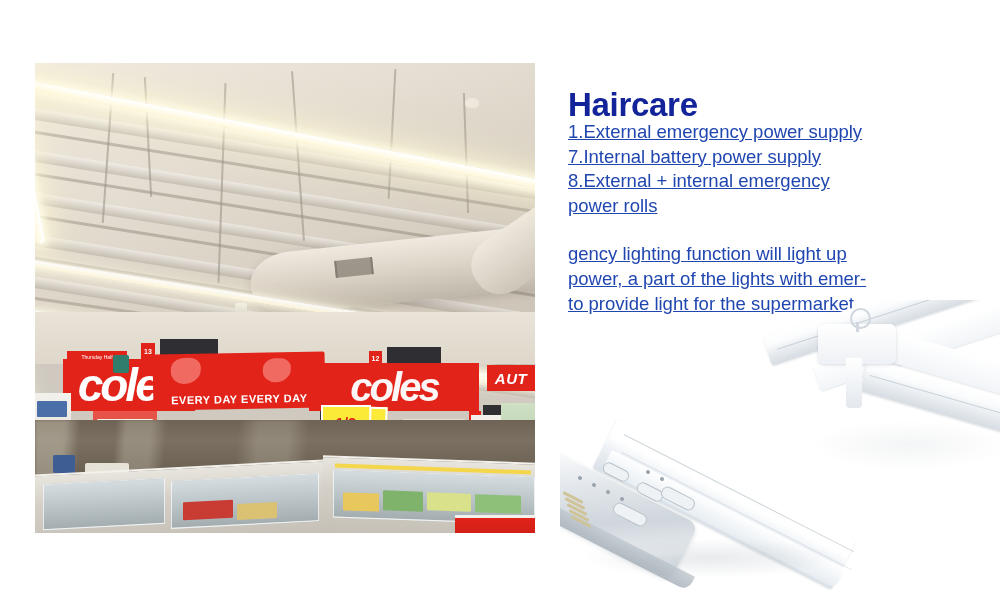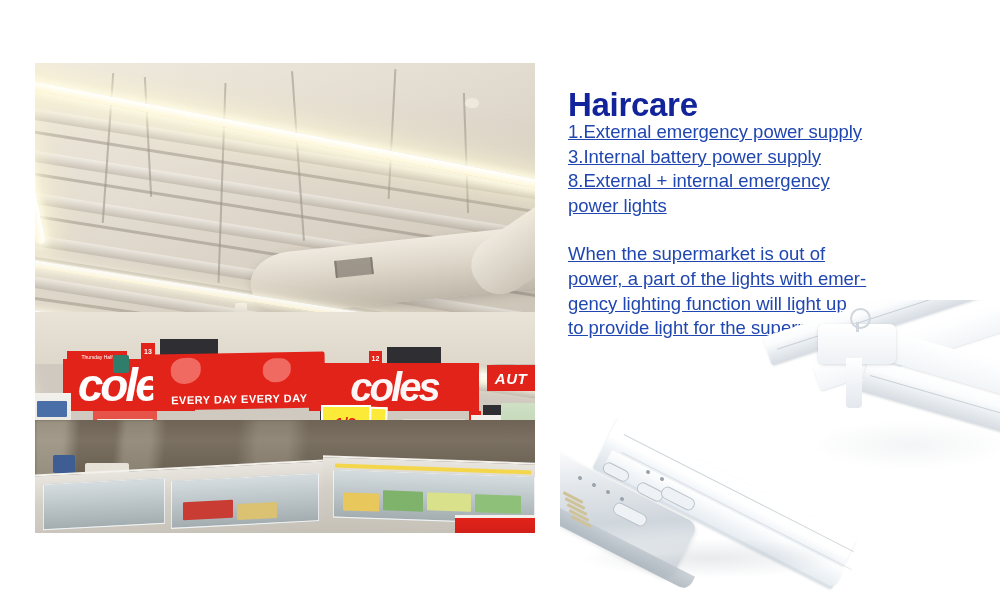--- a/index.html
+++ b/index.html
@@ -381,27 +381,26 @@
     <div style="left:300px;top:404px;width:196px;height:4px;background:#f4d64a;transform:skewY(2deg);"></div>
 
     <div style="left:420px;top:452px;width:86px;height:40px;background:linear-gradient(180deg,#e2231a,#b51a14);border-top:3px solid #f2f0ea;"></div>
 
   </div>
 
   <h1 class="heading">Haircare</h1>
 
   <div class="body-text">
     <p>1.External emergency power supply</p>
-    <p>3.Internal battery power supply</p>
+    <p>7.Internal battery power supply</p>
     <p>8.External + internal emergency</p>
-    <p>power lights</p>
+    <p>power rolls</p>
     <div class="gap"></div>
-    <p>When the supermarket is out of</p>
+    <p>gency lighting function will light up</p>
     <p>power, a part of the lights with emer-</p>
-    <p>gency lighting function will light up</p>
     <p>to provide light for the supermarket.</p>
   </div>
 
   <div class="fixture">
 
     <div class="rail" style="left:200px;top:-10px;width:300px;height:30px;transform:rotate(-18deg);"></div>
     <div class="rail rail-hi" style="left:250px;top:22px;width:280px;height:26px;transform:rotate(-18deg);"></div>
 
     <div class="rail" style="left:300px;top:88px;width:220px;height:34px;transform:rotate(16deg);"></div>
     <div class="rail rail-hi" style="left:318px;top:58px;width:210px;height:30px;transform:rotate(16deg);"></div>

